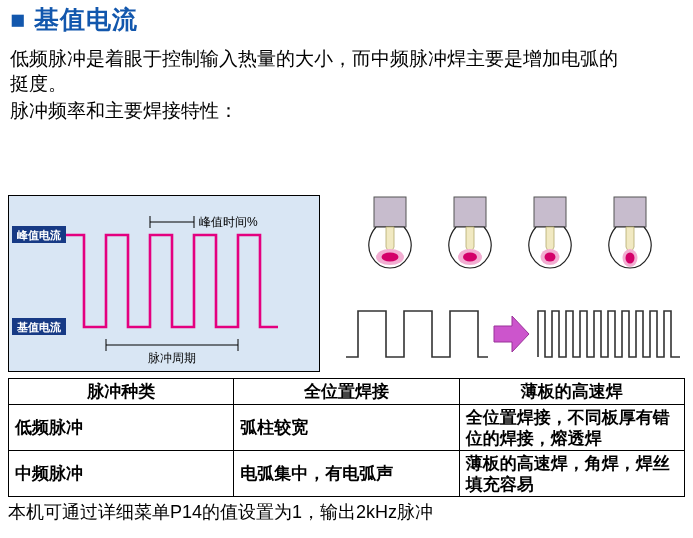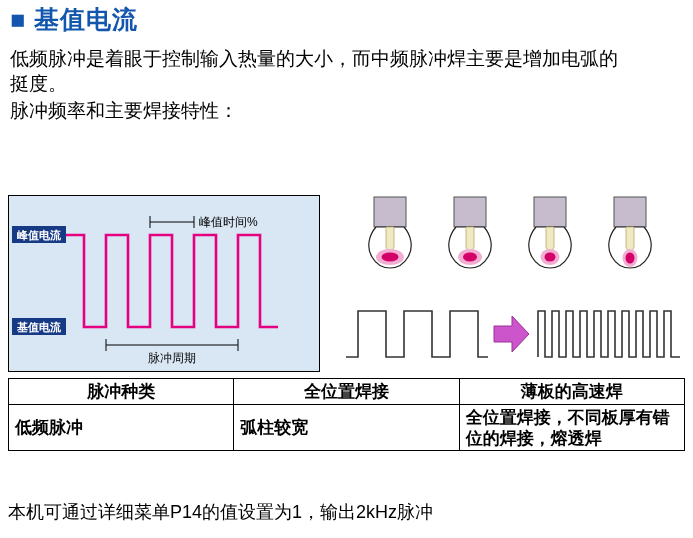--- a/index.html
+++ b/index.html
@@ -123,18 +123,23 @@
         <th>全位置焊接</th>
         <th>薄板的高速焊</th>
       </tr>
     </thead>
     <tbody>
       <tr>
         <td>低频脉冲</td>
         <td>弧柱较宽</td>
         <td class="left">全位置焊接，不同板厚有错位的焊接，熔透焊</td>
       </tr>
+      <tr>
+        <td>中频脉冲</td>
+        <td>电弧集中，有电弧声</td>
+        <td class="left">薄板的高速焊，角焊，焊丝填充容易</td>
+      </tr>
     </tbody>
   </table>
 
   <p class="footer-note">本机可通过详细菜单P14的值设置为1，输出2kHz脉冲</p>
 
 </div>
 
 </body></html>

